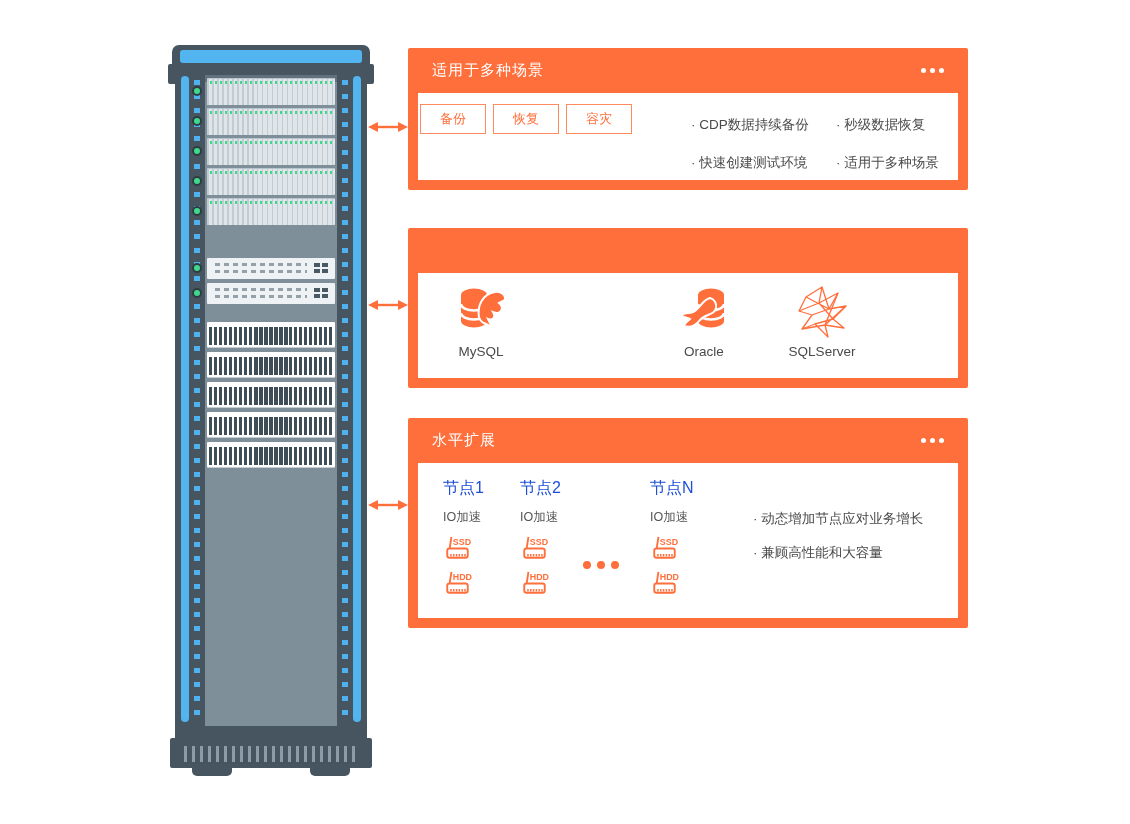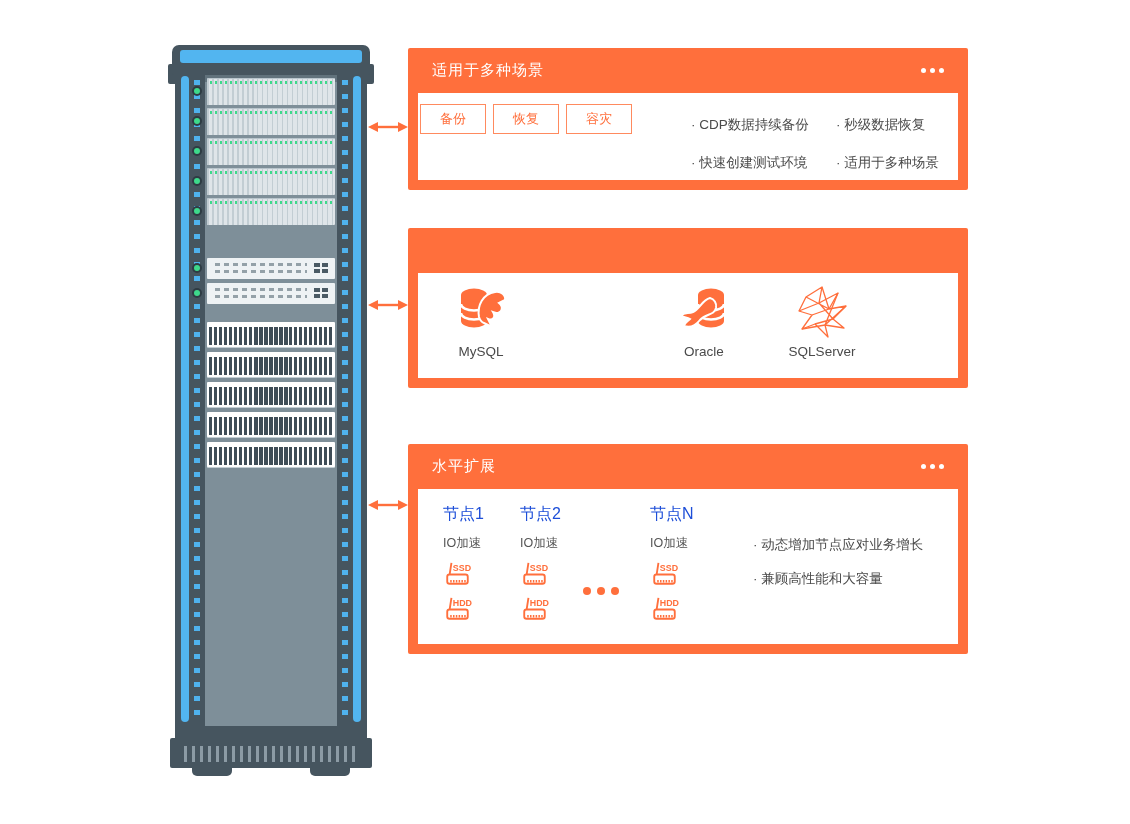--- a/index.html
+++ b/index.html
@@ -40,21 +40,21 @@
   .vents{position:absolute;left:14px;right:14px;top:8px;bottom:6px;
     background:repeating-linear-gradient(90deg,#8C9BA5 0 3px,transparent 3px 8px);}
   .foot{position:absolute;top:766px;width:40px;height:10px;background:#46555F;border-radius:0 0 5px 5px;}
   .foot-l{left:192px;} .foot-r{left:310px;}
 
   
   .conn{position:absolute;left:366px;width:44px;height:16px;}
 
   
   .panel{position:absolute;left:408px;width:560px;background:#FF6F3C;border-radius:2px;}
-  .p1{top:48px;height:142px;} .p2{top:228px;height:160px;} .p3{top:444px;height:210px;}
+  .p1{top:48px;height:142px;} .p2{top:228px;height:160px;} .p3{top:418px;height:210px;}
   .panel-header{position:absolute;left:0;right:0;top:0;height:45px;display:flex;align-items:center;
     justify-content:space-between;padding:0 24px;box-sizing:border-box;}
   .panel-title{color:#fff;font-size:15px;letter-spacing:1px;}
   .hdots{display:flex;gap:4px;cursor:pointer;}
   .hdots i{width:5px;height:5px;border-radius:50%;background:#fff;display:block;}
   .panel-body{position:absolute;left:10px;right:10px;top:45px;bottom:10px;background:#fff;}
 
   
   .tag-row{position:absolute;left:2px;display:flex;gap:7px;}
   .tr1{top:11px;} .tr2{top:49px;}

